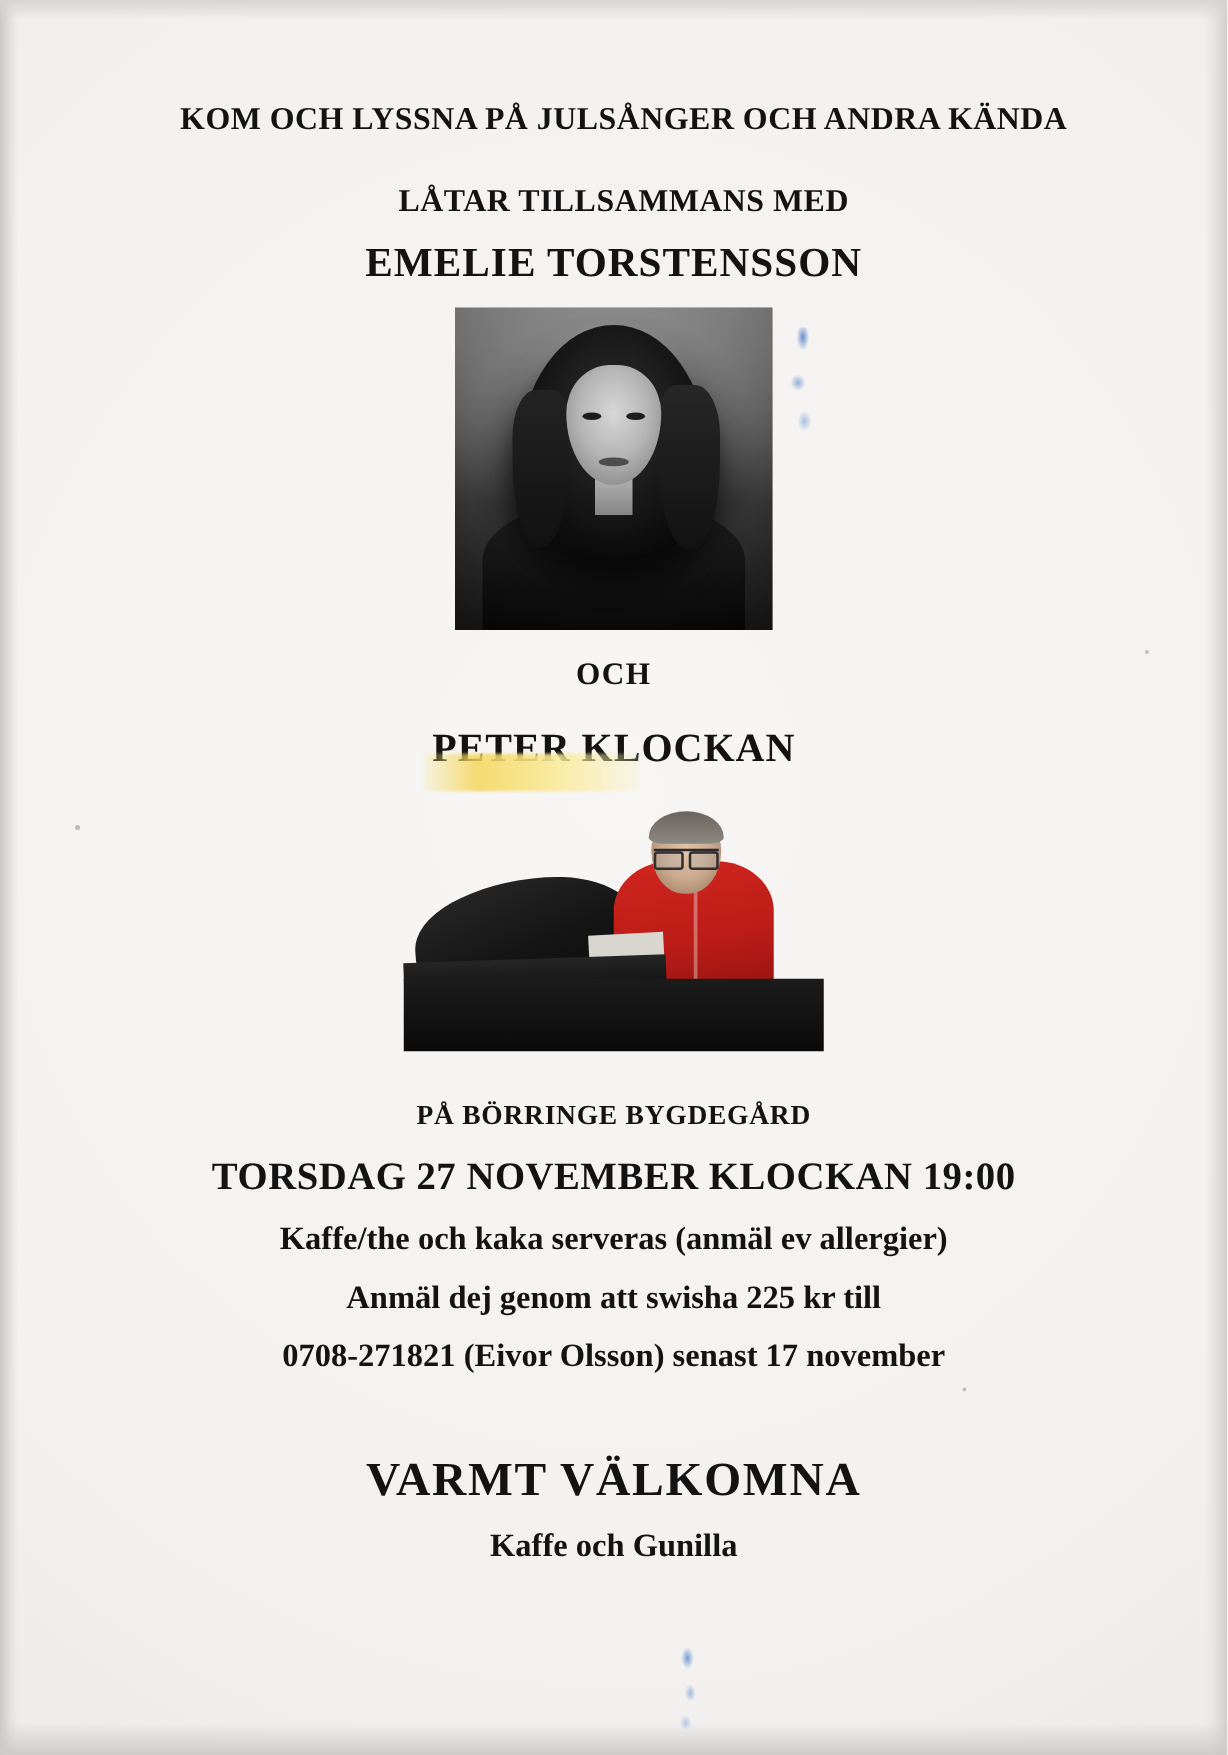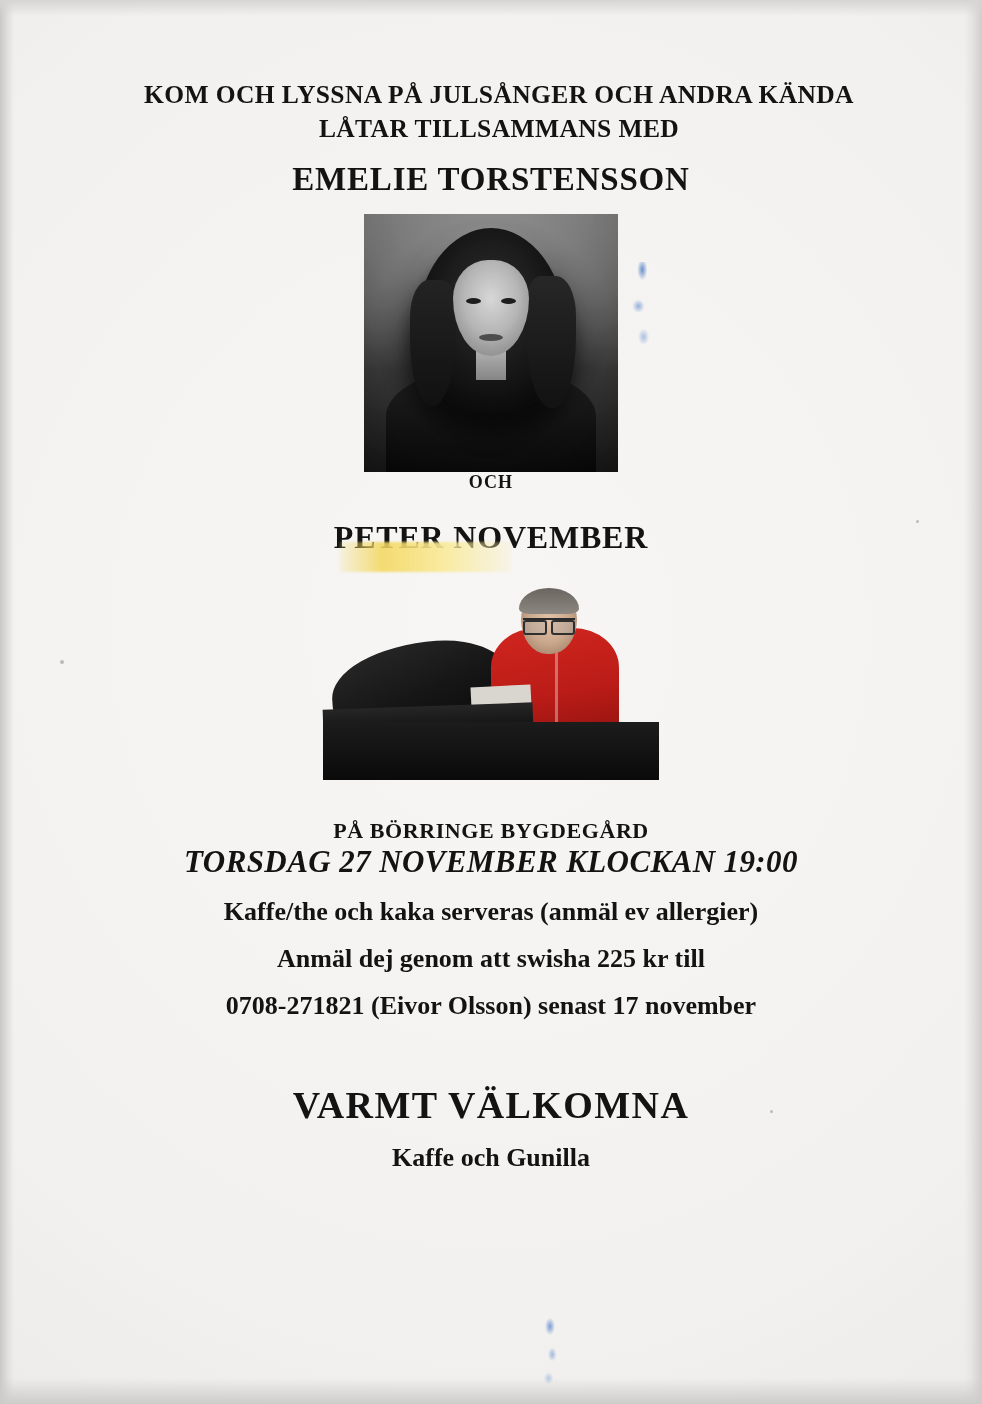--- a/index.html
+++ b/index.html
@@ -54,21 +54,21 @@
     padding-top: 78px;
     font-size: 25.5px;
     line-height: 1.32;
     font-weight: bold;
     letter-spacing: 0.4px;
     font-variant: small-caps;
     text-transform: uppercase;
     padding-left: 16px;
   }
   .headline .l1 { display: block; }
-  .headline .l2 { display: block; }
+  .headline .l2 { display: block; margin-top: 32px; }
 
   .name-main {
     margin-top: 16px;
     font-size: 33px;
     font-weight: bold;
     letter-spacing: 0.8px;
     text-align: center;
   }
 
   
@@ -137,21 +137,22 @@
     position: absolute; left: 50%; top: 132px; transform: translateX(-50%);
     width: 30px; height: 34px;
     background: linear-gradient(180deg, #bdb1a9 0%, #8e837c 100%);
   }
   .photo-singer .vignette {
     position: absolute; inset: 0;
     background: radial-gradient(ellipse 85% 80% at 50% 45%, rgba(0,0,0,0) 55%, rgba(0,0,0,0.35) 100%);
   }
 
   .word-och {
-    font-size: 18px;
+    margin-top: 22px;
+    font-size: 25px;
     font-weight: bold;
     letter-spacing: 1.2px;
   }
 
   .name-second {
     margin-top: 26px;
     font-size: 32px;
     font-weight: bold;
     letter-spacing: 0.8px;
   }
@@ -266,24 +267,24 @@
     transform: rotate(-1.5deg);
   }
 
   .venue {
     margin-top: 38px;
     font-size: 22px;
     font-weight: bold;
     letter-spacing: 0.6px;
   }
   .datetime {
+    margin-top: 18px;
     font-size: 31px;
     font-weight: bold;
     letter-spacing: 0.4px;
-    font-style: italic;
   }
   .info-line {
     margin-top: 17px;
     font-size: 26px;
     font-weight: bold;
   }
   .welcome {
     margin-top: 62px;
     font-size: 38px;
     font-weight: bold;
@@ -359,21 +360,21 @@
       <div class="neck"></div>
       <div class="face"></div>
       <div class="eye-l"></div>
       <div class="eye-r"></div>
       <div class="mouth"></div>
       <div class="vignette"></div>
     </div>
 
     <div class="word-och">OCH</div>
 
-    <div class="name-second">PETER NOVEMBER</div>
+    <div class="name-second">PETER KLOCKAN</div>
 
     <div class="photo-pianist">
       <div class="yellow-smear"></div>
       <div class="piano-lid"></div>
       <div class="person-arm"></div>
       <div class="person-body"></div>
       <div class="zipper"></div>
       <div class="head"></div>
       <div class="hair-top"></div>
       <div class="glasses"></div>

